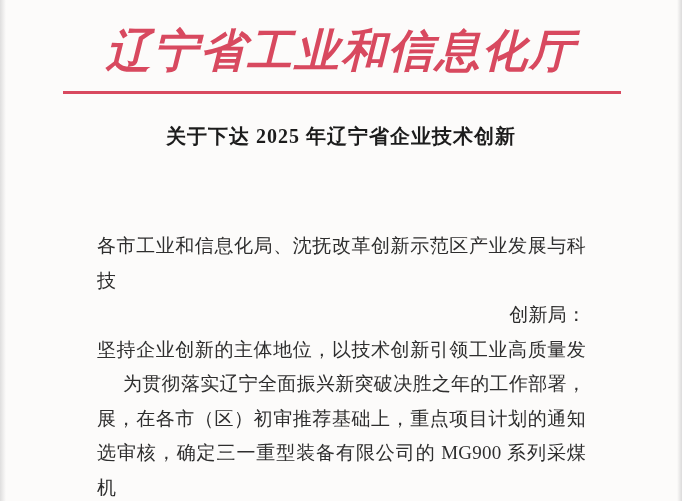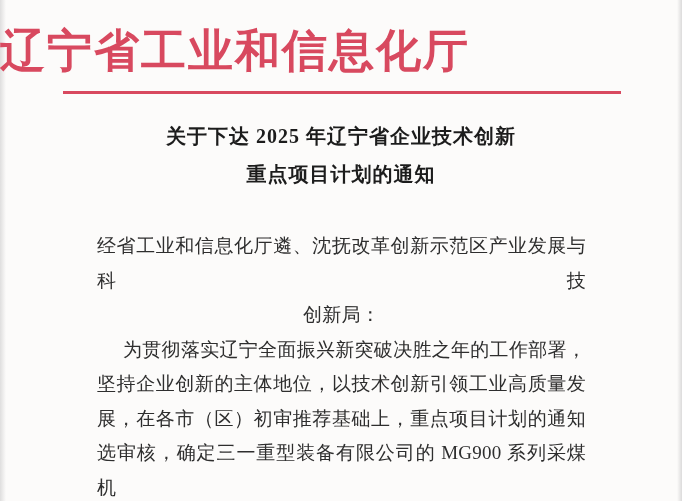--- a/index.html
+++ b/index.html
@@ -28,27 +28,28 @@
     right: 0; top: 0; bottom: 0;
     width: 5px;
     background: linear-gradient(to left, rgba(90,90,95,0.20), rgba(90,90,95,0));
     pointer-events: none;
   }
   .letterhead {
     position: absolute;
     top: 24px;
     left: 0;
     right: 0;
-    text-align: left;
+    text-align: center;
     font-size: 45px;
     line-height: 54px;
     font-weight: 700;
     letter-spacing: 2px;
     color: var(--accent, #d8495f);
     white-space: nowrap;
+    font-style: italic;
   }
   .red-rule {
     position: absolute;
     top: 91px;
     left: 63px;
     width: 558px;
     height: 3px;
     background: var(--accent, #d8495f);
   }
   .doc-title {
@@ -69,21 +70,21 @@
     top: 229px;
     left: 97px;
     width: 489px;
     font-size: 19px;
     line-height: 34.5px;
     color: #2e2e2e;
     letter-spacing: 0.2px;
   }
   .bl {
     white-space: nowrap;
-    text-align: center;
+    text-align: right;
   }
   .bl.j {
     white-space: normal;
     text-align: justify;
     text-align-last: justify;
   }
   .bl.indent {
     text-indent: 26px;
   }
 </style>
@@ -94,26 +95,25 @@
 
   <div class="scan-edge-left"></div>
   <div class="scan-edge-right"></div>
 
   <div class="letterhead">辽宁省工业和信息化厅</div>
 
   <div class="red-rule"></div>
 
   <div class="doc-title">
     <div>关于下达 2025 年辽宁省企业技术创新</div>
-    <div>重点项目计划的通知</div>
   </div>
 
   <div class="body-block">
-    <div class="bl j">经省工业和信息化厅遴、沈抚改革创新示范区产业发展与科技</div>
+    <div class="bl j">各市工业和信息化局、沈抚改革创新示范区产业发展与科技</div>
     <div class="bl">创新局：</div>
+    <div class="bl j">坚持企业创新的主体地位，以技术创新引领工业高质量发</div>
     <div class="bl j indent">为贯彻落实辽宁全面振兴新突破决胜之年的工作部署，</div>
-    <div class="bl j">坚持企业创新的主体地位，以技术创新引领工业高质量发</div>
     <div class="bl j">展，在各市（区）初审推荐基础上，重点项目计划的通知</div>
     <div class="bl j">选审核，确定三一重型装备有限公司的 MG900 系列采煤机</div>
 
   </div>
 
 </div>
 
 </body></html>

